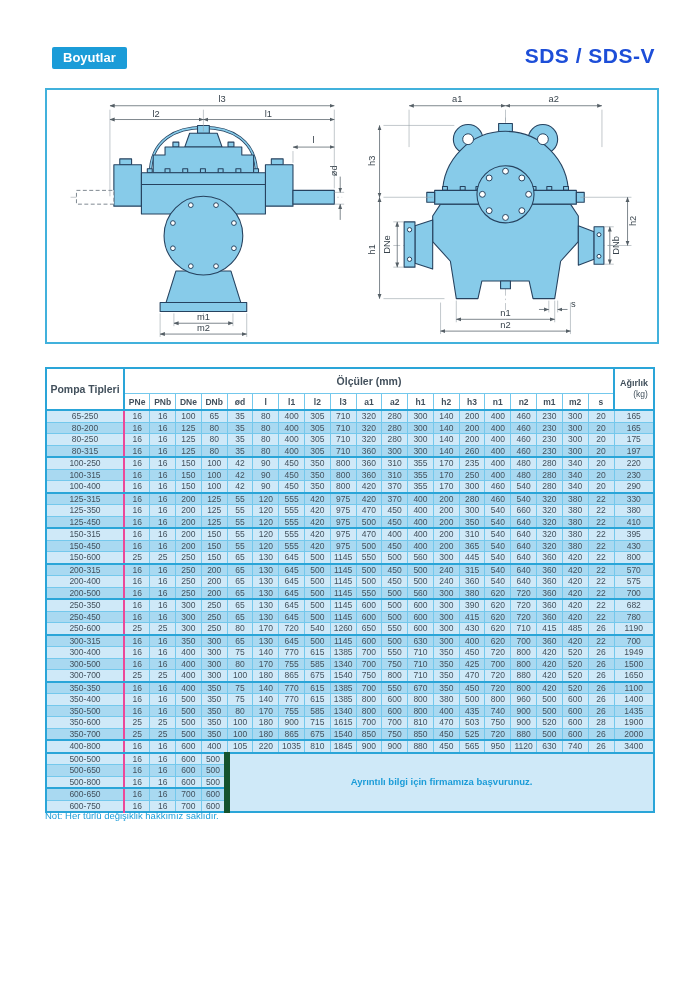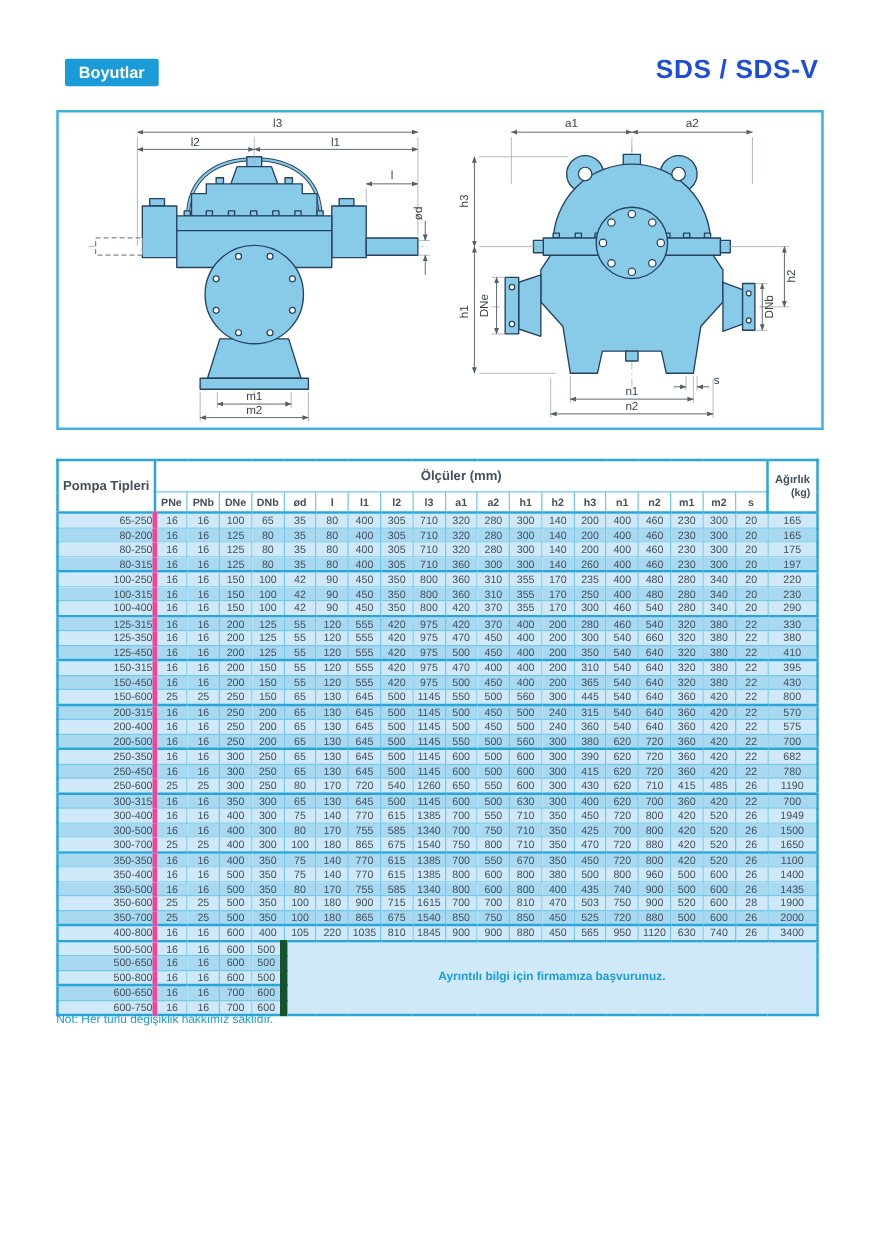--- a/index.html
+++ b/index.html
@@ -20,26 +20,26 @@
   
   .tablewrap{position:absolute;left:45px;top:367px;width:574px;}
   table{border-collapse:collapse;table-layout:fixed;width:610px;border:2px solid #2aa5d8;font-family:"Liberation Sans",sans-serif;}
   col.c-pump{width:78px;} col.c-weight{width:40px;}
   th,td{border:1px solid #74c8ec;text-align:center;padding:0;color:#42505c;overflow:hidden;white-space:nowrap;}
   thead th{background:#fff;}
   th.corner{font-size:10.5px;font-weight:bold;border-right:2px solid #2aa5d8;border-bottom:2px solid #2aa5d8;line-height:12px;}
   th.measures{font-size:10.5px;font-weight:bold;height:24px;border-radius:12px;}
   th.clab{font-size:8.5px;font-weight:bold;height:15px;border-bottom:2px solid #2aa5d8;}
   th.weightH{font-size:9px;font-weight:bold;border-left:2px solid #2aa5d8;border-bottom:2px solid #2aa5d8;line-height:11px;}
-  th.weightH .wu{font-weight:bold;font-size:8.5px;margin-left:13px;}
+  th.weightH .wu{font-weight:normal;font-size:8.5px;margin-left:13px;}
   td{font-size:8.5px;height:10.5px;line-height:10.5px;}
   tr.rl td{background:#cfe9f8;}
   tr.rd td{background:#a9d9f1;}
   tr.gend td{border-bottom:2px solid #2aa5d8;}
-  td.ptype{border-right:4px solid #ec4899;text-align:right;}
+  td.ptype{border-right:2px solid #ec4899;}
   td.notice{background:#cfe9f8;color:#1b9cd8;font-weight:bold;font-size:9.5px;border-left:6px solid #14532d;white-space:normal;vertical-align:middle;}
   .footnote{position:absolute;left:45px;top:810px;color:#1b9cd8;font-size:9.5px;}
 </style>
 </head>
 <body>
 
 <div class="page">
 
   <div class="badge">Boyutlar</div>
   <div class="title">SDS / SDS-V</div>

